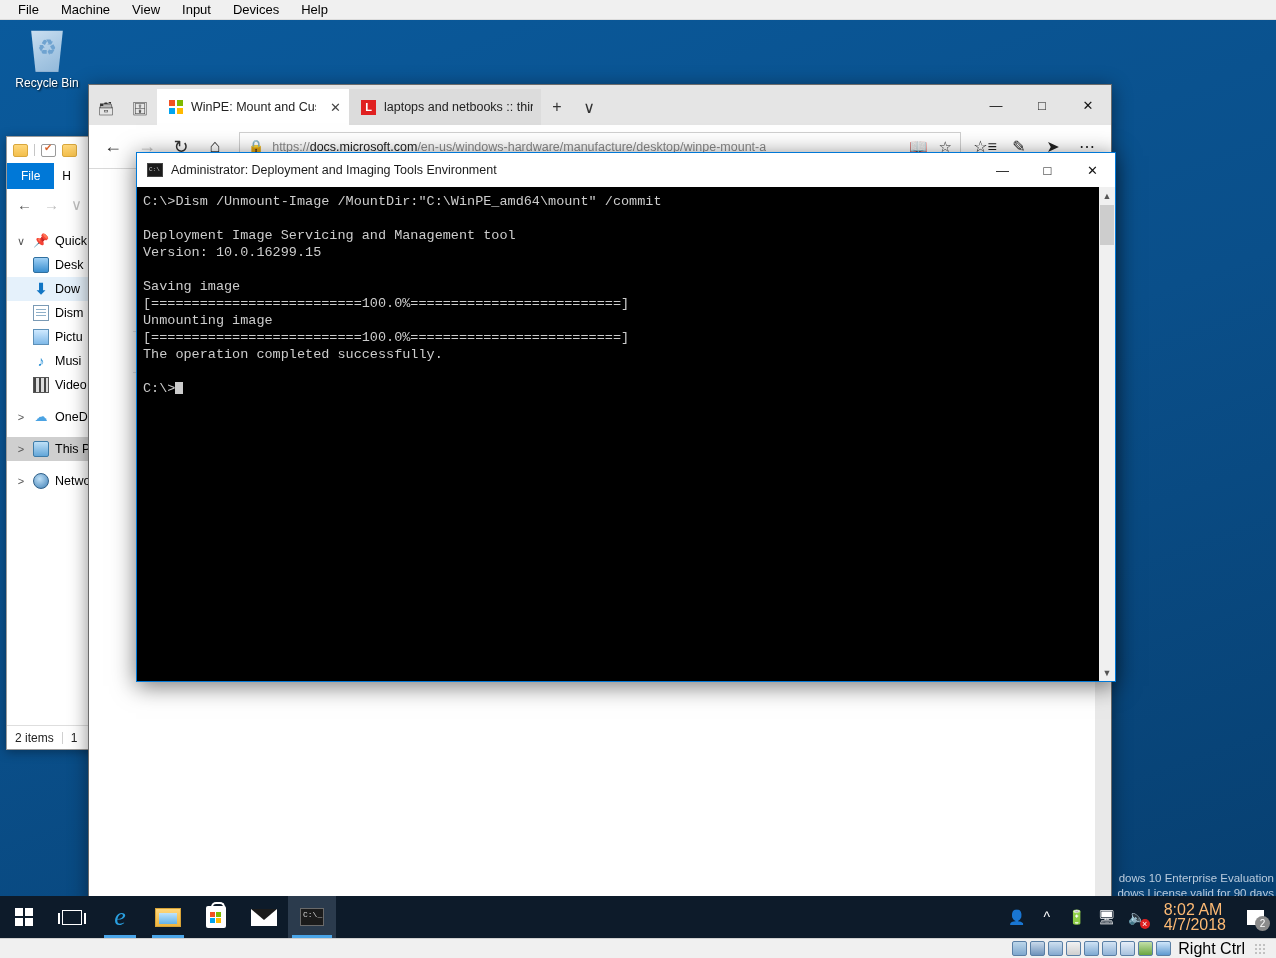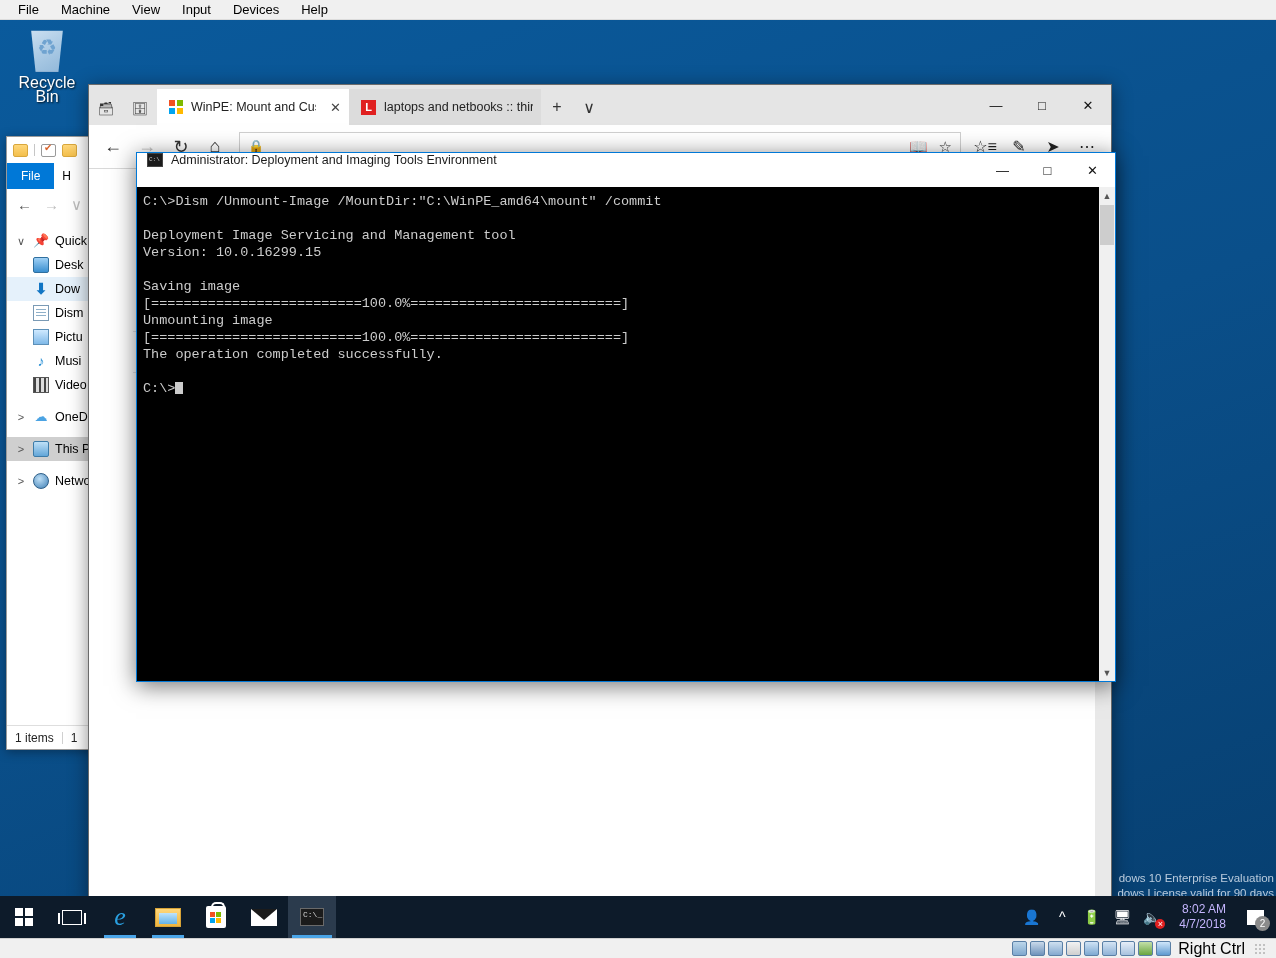--- a/index.html
+++ b/index.html
@@ -60,21 +60,21 @@
     background:linear-gradient(150deg,#cfe2f2 0%, #a9c9e4 55%, #8fb6d8 100%);
     border:1px solid #8fb2d2;
     clip-path: polygon(14% 6%, 86% 6%, 76% 100%, 24% 100%);
     position:relative;
   }
   #recycle-bin .rb-glyph:after{
     content:"\267B"; position:absolute; left:0; right:0; top:6px;
     font-size:22px; color:#6fa3d0; text-align:center;
   }
   #recycle-bin .rb-label {
-    font-size:16px; color:#fff; text-shadow:1px 1px 2px rgba(0,0,0,.85);
+    font-size:12px; color:#fff; text-shadow:1px 1px 2px rgba(0,0,0,.85);
     line-height:14px;
   }
 
   
   #explorer {
     position:absolute; left:6px; top:116px; width:120px; height:614px;
     background:#fff; border:1px solid #9a9a9a; box-shadow:0 2px 10px rgba(0,0,0,.35);
     overflow:hidden; font-size:12px;
   }
   #exp-titlebar { height:26px; background:#fff; display:flex; align-items:center; gap:6px; padding:0 6px;}
@@ -202,21 +202,21 @@
   .code-body { padding:14px 16px; font-family:"Liberation Mono","DejaVu Sans Mono",monospace; font-size:12.5px; color:#1b1b1b; }
   .ordered-step { display:flex; gap:10px; font-size:15px; color:#1b1b1b; margin:22px 0 14px 0; }
   .ordered-step .num { width:14px; text-align:right; }
 
   
   #console {
     position:absolute; left:136px; top:132px; width:980px; height:530px;
     border:1px solid #0078d7; background:#000; box-shadow:0 4px 22px rgba(0,0,0,.55);
   }
   #console-title {
-    height:34px; background:#fff; display:flex; gap:8px; padding-left:10px;
+    height:34px; background:#fff; display:flex; align-items:center; gap:8px; padding-left:10px;
   }
   #console-icon {
     width:16px; height:14px; background:#1b1b1b; border:1px solid #444; position:relative; flex:none;
   }
   #console-icon:after{
     content:"C:\\"; position:absolute; left:1px; top:0; font-size:6px; color:#cfcfcf;
     font-family:"Liberation Mono","DejaVu Sans Mono",monospace; line-height:12px;
   }
   #console-title-text { font-size:12.5px; color:#1b1b1b; }
   #console-wincontrols { margin-left:auto; display:flex; }
@@ -280,21 +280,21 @@
       linear-gradient(#ffb900,#ffb900) 6px 6px/5px 5px no-repeat;
     width:11px; height:11px;}
   #mail-glyph { width:26px; height:17px; background:#fff; position:relative; }
   #mail-glyph:after{content:""; position:absolute; left:0; top:0; width:0; height:0;
     border-left:13px solid transparent; border-right:13px solid transparent; border-top:11px solid #1b1b1b;}
   #cmd-glyph { width:24px; height:18px; background:#1b1b1b; border:1px solid #6a6a6a; position:relative; }
   #cmd-glyph:after{content:"C:\\_"; position:absolute; left:2px; top:1px; font-size:8px; color:#d8d8d8;
     font-family:"Liberation Mono","DejaVu Sans Mono",monospace;}
   #tray { margin-left:auto; display:flex; align-items:center; gap:0; padding-right:4px; height:42px; }
   .tray-ico { width:30px; height:42px; display:flex; align-items:center; justify-content:center; color:#fff; font-size:14px; }
-  #tray-clock { text-align:right; color:#c4b5fd; font-size:12px; line-height:15px; padding:0 12px; }
+  #tray-clock { text-align:left; color:#fdba74; font-size:16px; line-height:15px; padding:0 12px; }
   #tray-notif { width:34px; height:42px; display:flex; align-items:center; justify-content:center; position:relative; }
   #notif-glyph { width:17px; height:15px; background:#fff; }
   #notif-count {
     position:absolute; right:2px; bottom:7px; width:15px; height:15px; border-radius:50%;
     background:#8b8b8b; color:#fff; font-size:10px; display:flex; align-items:center; justify-content:center;
   }
   .speaker-x { position:relative; }
   .speaker-x:after { content:"\00D7"; position:absolute; right:2px; bottom:9px; width:10px; height:10px;
     background:#e02020; color:#fff; font-size:9px; border-radius:50%; display:flex; align-items:center; justify-content:center;}
 </style>
@@ -379,21 +379,21 @@
         <span class="ti pc"></span>
         <span>This P</span>
       </div>
       <div class="tree-row" style="margin-top:8px">
         <span class="tw">&gt;</span>
         <span class="ti net"></span>
         <span>Netwo</span>
       </div>
     </div>
     <div id="exp-status">
-      <span>1 items</span>
+      <span>2 items</span>
       <span class="divider"></span>
       <span>1</span>
     </div>
   </div>
 
   <div id="edge">
 
     <div id="edge-tabstrip">
       <div class="edge-tb-btn">🗃</div>
       <div class="edge-tb-btn">🗄</div>
@@ -420,20 +420,21 @@
     </div>
 
     <div id="edge-toolbar">
       <div class="edge-nav">←</div>
       <div class="edge-nav dim">→</div>
       <div class="edge-nav">↻</div>
       <div class="edge-nav">⌂</div>
 
       <div id="edge-address">
         <span id="lock-icon">🔒</span>
+        <span id="url-text">https://<b>docs.microsoft.com</b>/en-us/windows-hardware/manufacture/desktop/winpe-mount-a</span>
         <span class="addr-right">
           <span>📖</span>
           <span>☆</span>
         </span>
       </div>
 
       <div class="edge-action">☆≡</div>
       <div class="edge-action">✎</div>
       <div class="edge-action">➤</div>
       <div class="edge-action">⋯</div>

